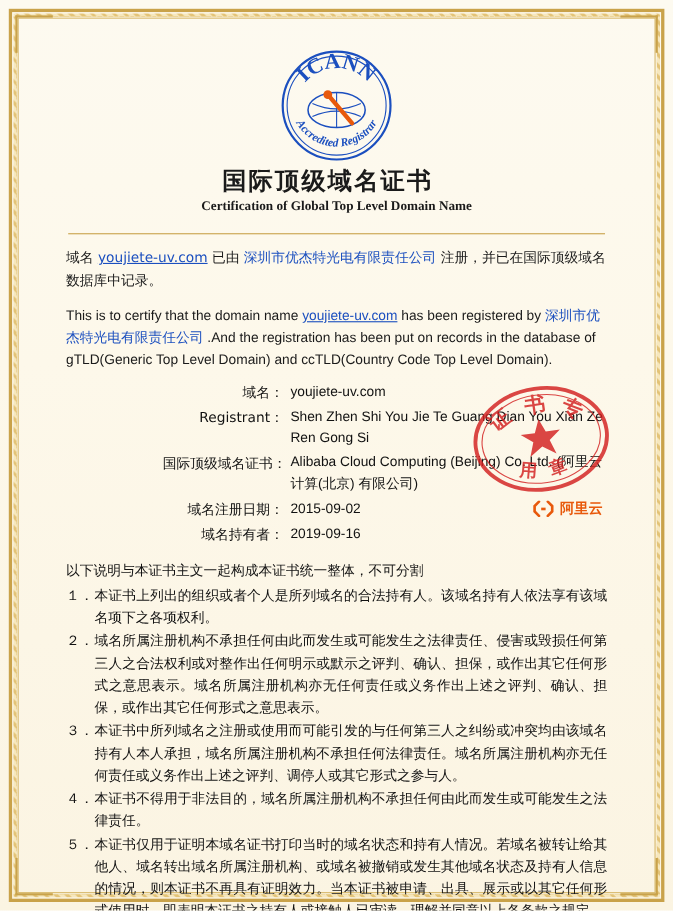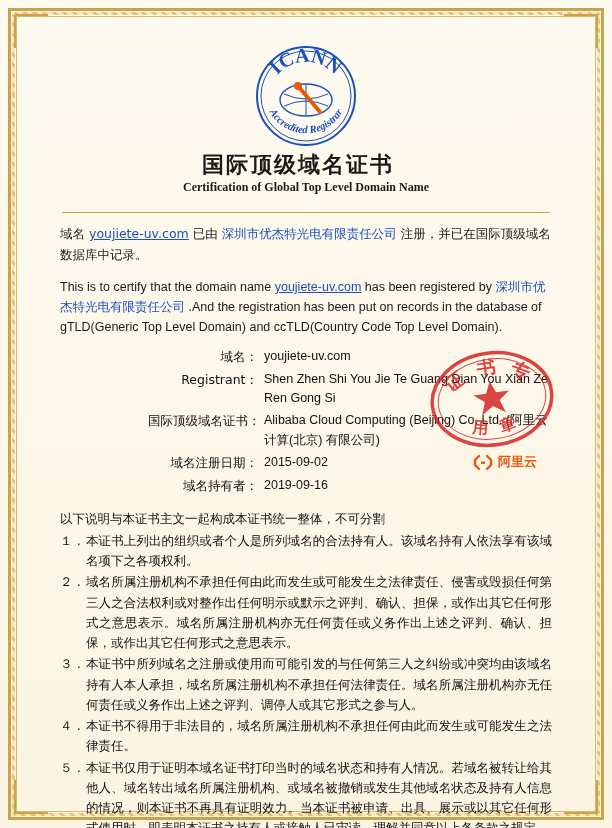--- a/index.html
+++ b/index.html
@@ -175,21 +175,21 @@
     top: -14px;
     width: 132px;
     height: 132px;
     pointer-events: none;
   }
   .seal svg { display: block; }
 
   
   .aliyun {
     position: absolute;
-    right: 15px;
+    right: 4px;
     top: 106px;
     display: flex;
     align-items: center;
     gap: 5px;
     font-family: "DejaVu Sans", sans-serif;
   }
   .aliyun-mark {
     width: 20px;
     height: 15px;
     position: relative;

